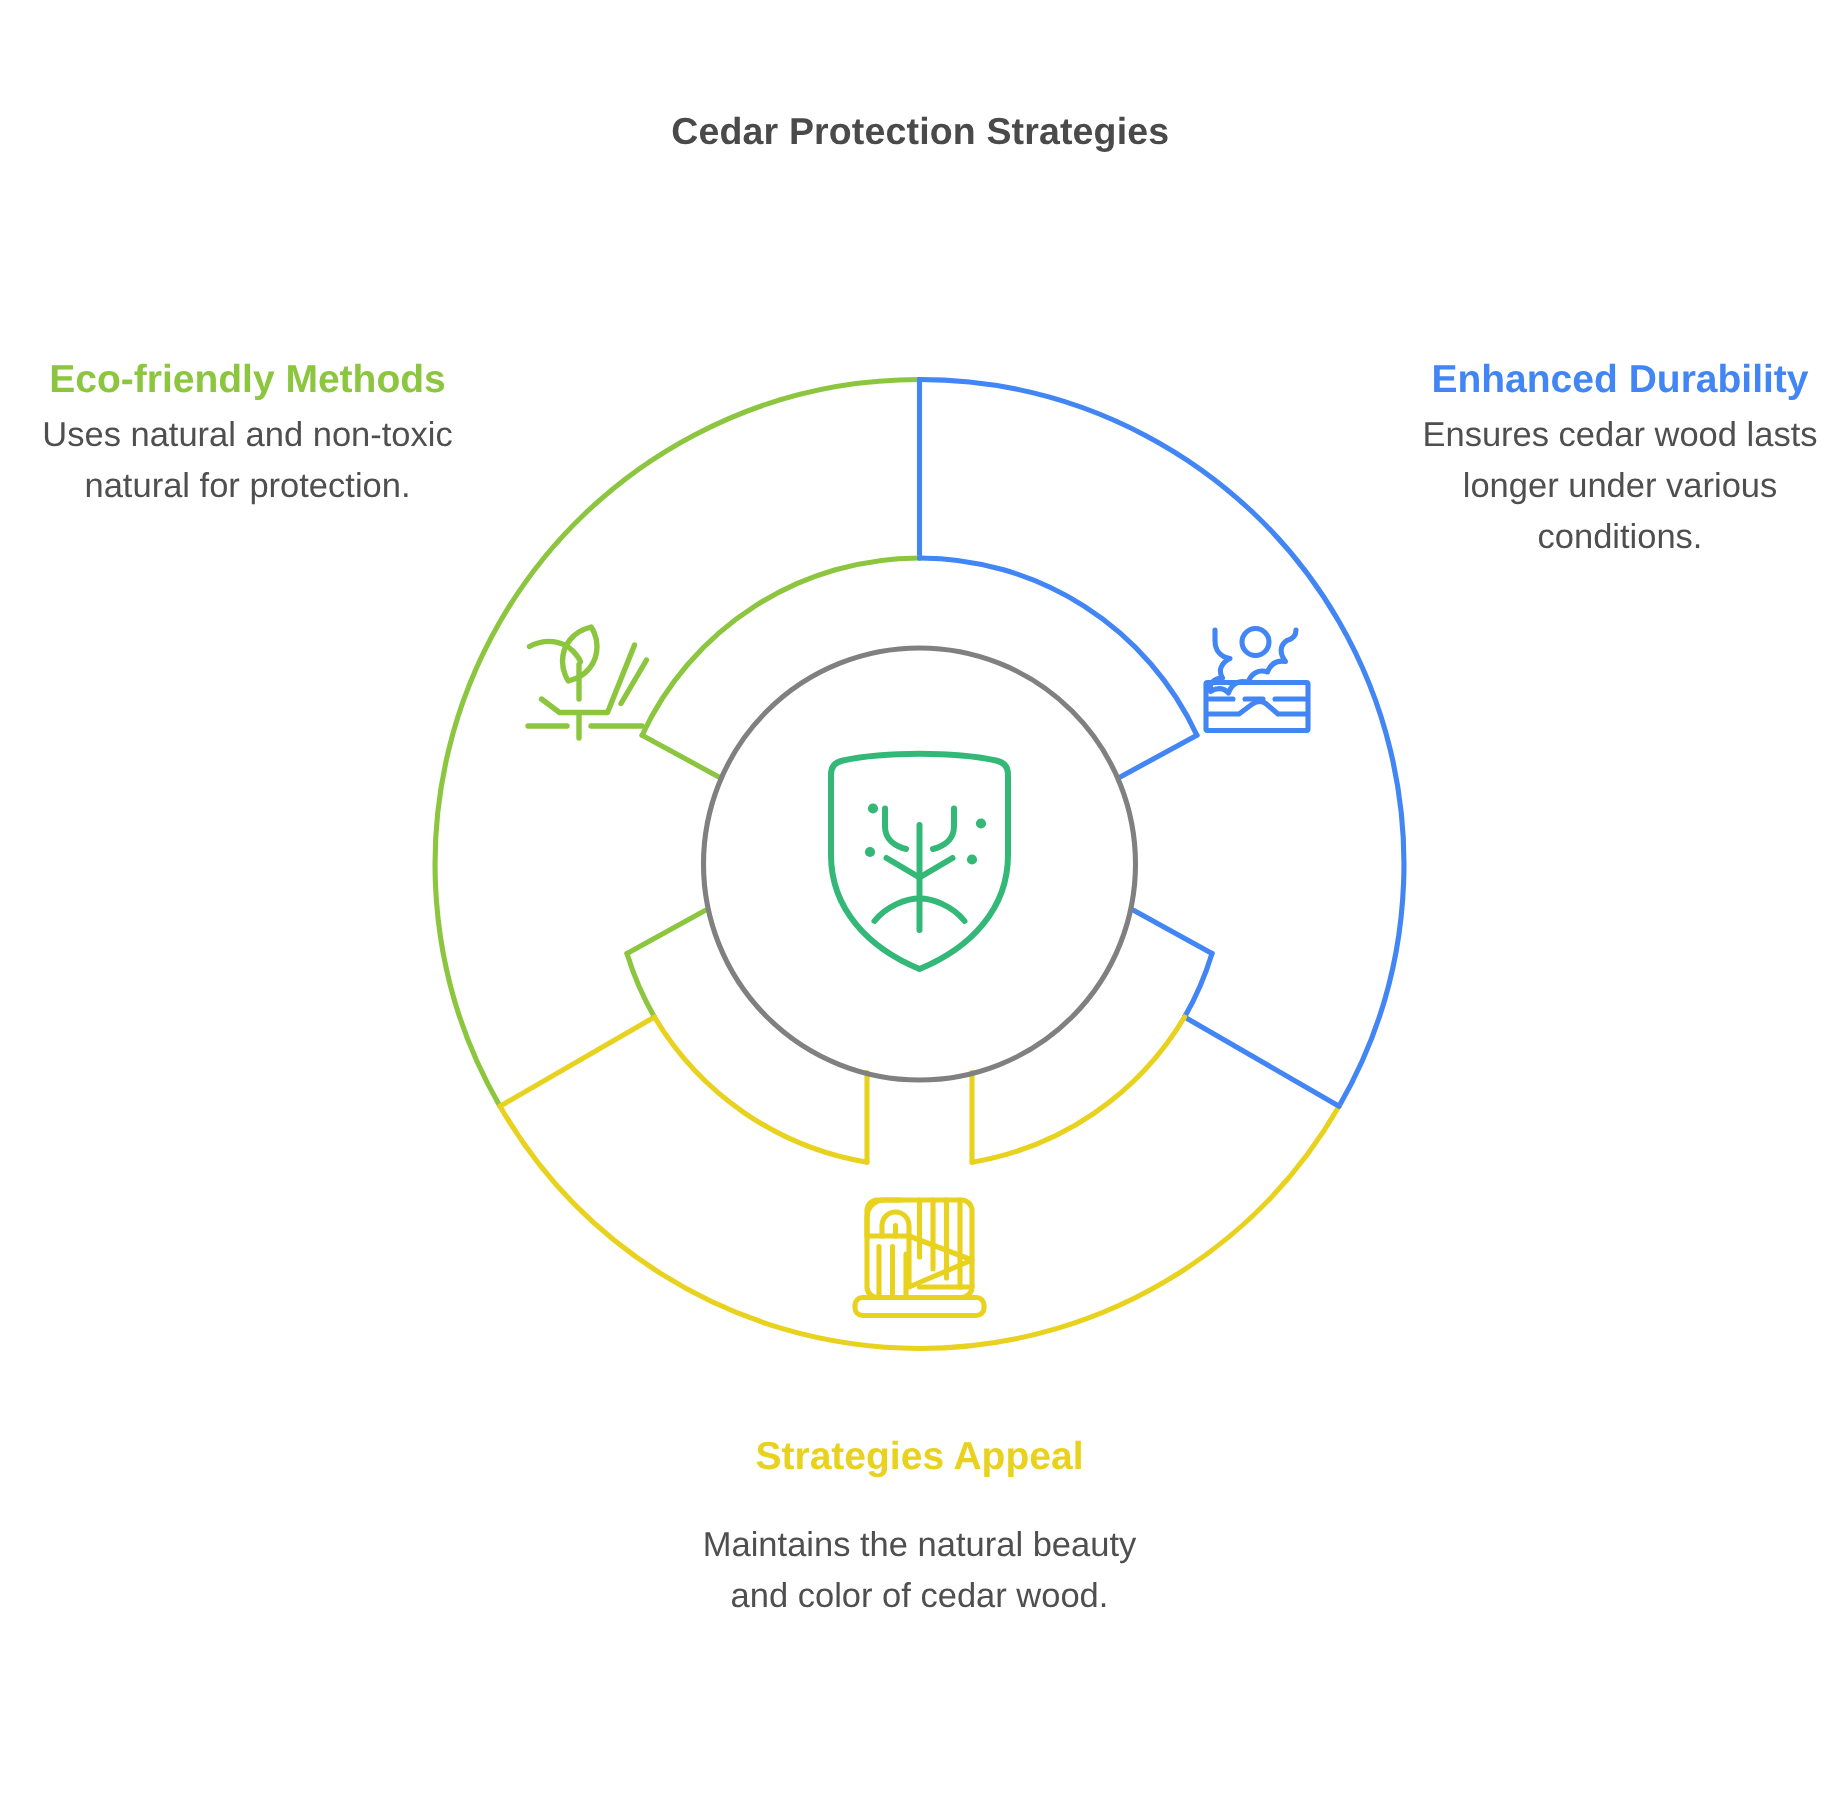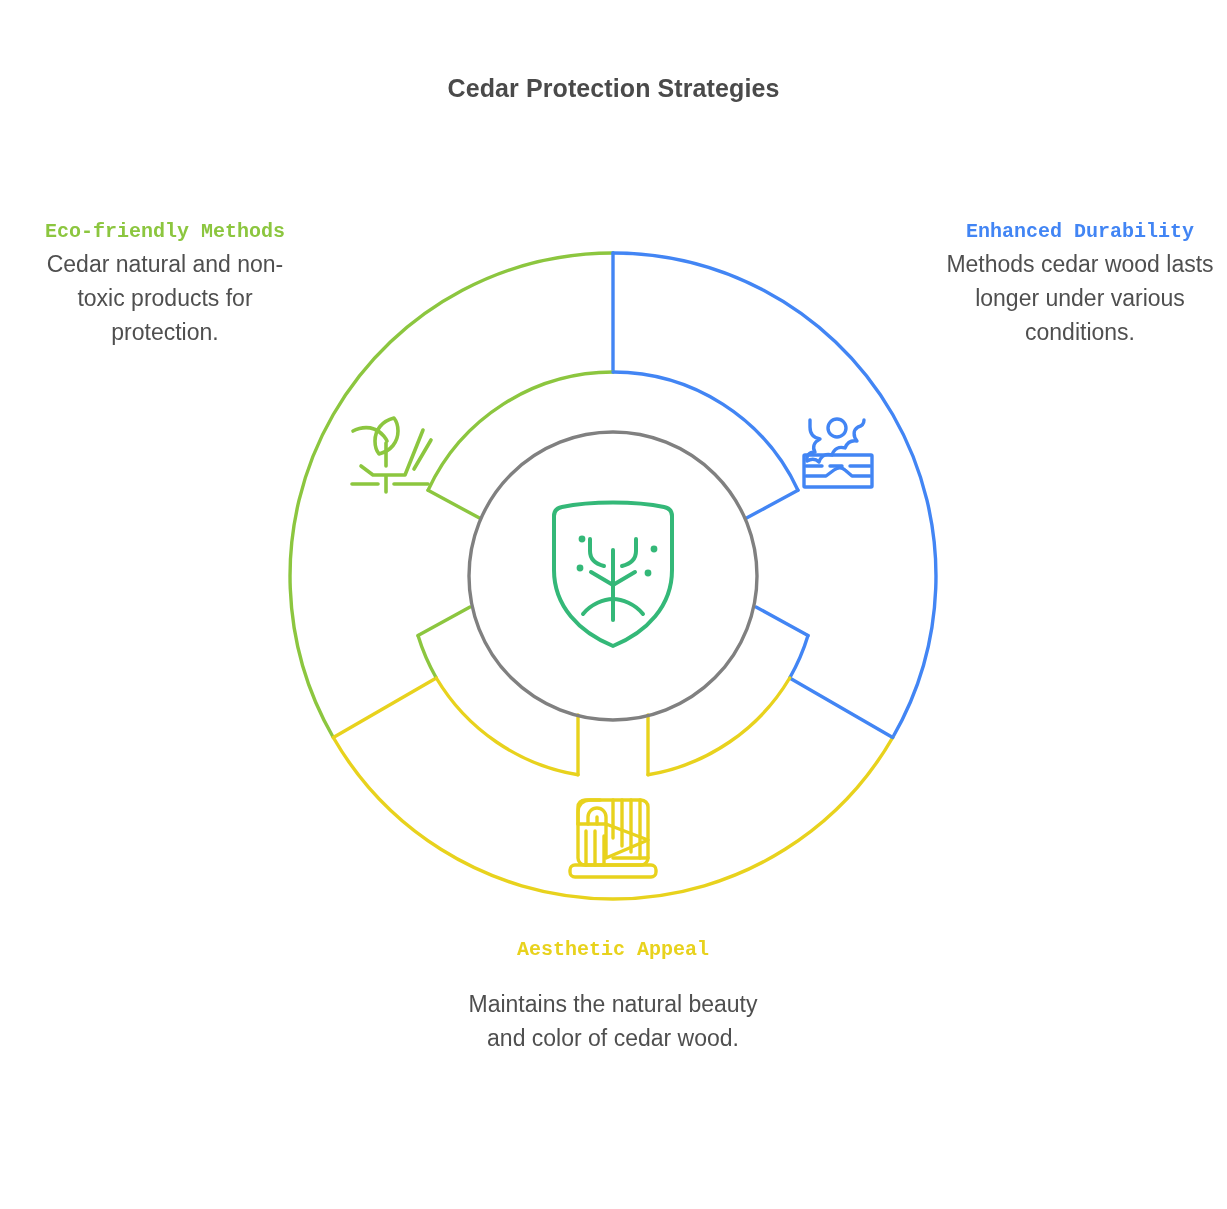--- a/index.html
+++ b/index.html
@@ -38,25 +38,24 @@
     top: 0;
     width: 1227px;
     height: 1209px;
     overflow: visible;
   }
   .label-block {
     position: absolute;
     text-align: center;
   }
   .label-title {
-    font-size: 20px;
+    font-size: 26px;
     font-weight: bold;
     line-height: 1.42;
-    margin: 0 0 2px 0;
-    font-family: Liberation Mono, monospace;
+    margin: 16px 0 2px 0;
   }
   .label-desc {
     font-size: 23px;
     line-height: 1.47;
     color: #4f4f4f;
     margin: 0;
   }
   #label-eco {
     left: 24px;
     top: 218px;
@@ -165,26 +164,26 @@
       <line x1="604" y1="836" x2="604" y2="865"></line>
       <path d="M 606 824 L 648 840 L 606 858 Z"></path>
       <line x1="613" y1="858" x2="648" y2="858"></line>
       <rect x="570" y="865" width="86" height="12" rx="5"></rect>
     </g>
 
   </svg>
 
   <div class="label-block" id="label-eco">
     <div class="label-title" style="color:#8cc63f">Eco-friendly Methods</div>
-    <div class="label-desc">Cedar natural and non-toxic products for protection.</div>
+    <div class="label-desc">Uses natural and non-toxic natural for protection.</div>
   </div>
 
   <div class="label-block" id="label-dur">
     <div class="label-title" style="color:#4285f4">Enhanced Durability</div>
-    <div class="label-desc">Methods cedar wood lasts longer under various conditions.</div>
+    <div class="label-desc">Ensures cedar wood lasts longer under various conditions.</div>
   </div>
 
   <div class="label-block" id="label-aes">
-    <div class="label-title" style="color:#e8d21d">Aesthetic Appeal</div>
+    <div class="label-title" style="color:#e8d21d">Strategies Appeal</div>
     <div class="label-desc">Maintains the natural beauty and color of cedar wood.</div>
   </div>
 
 </div>
 
 </body></html>

